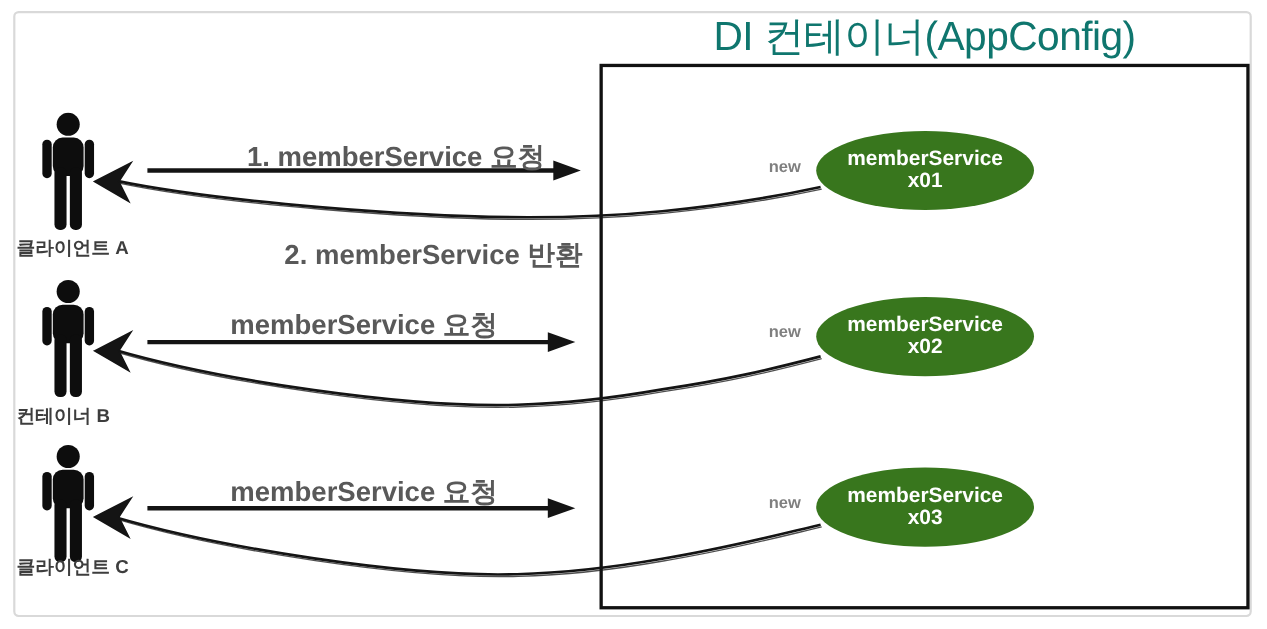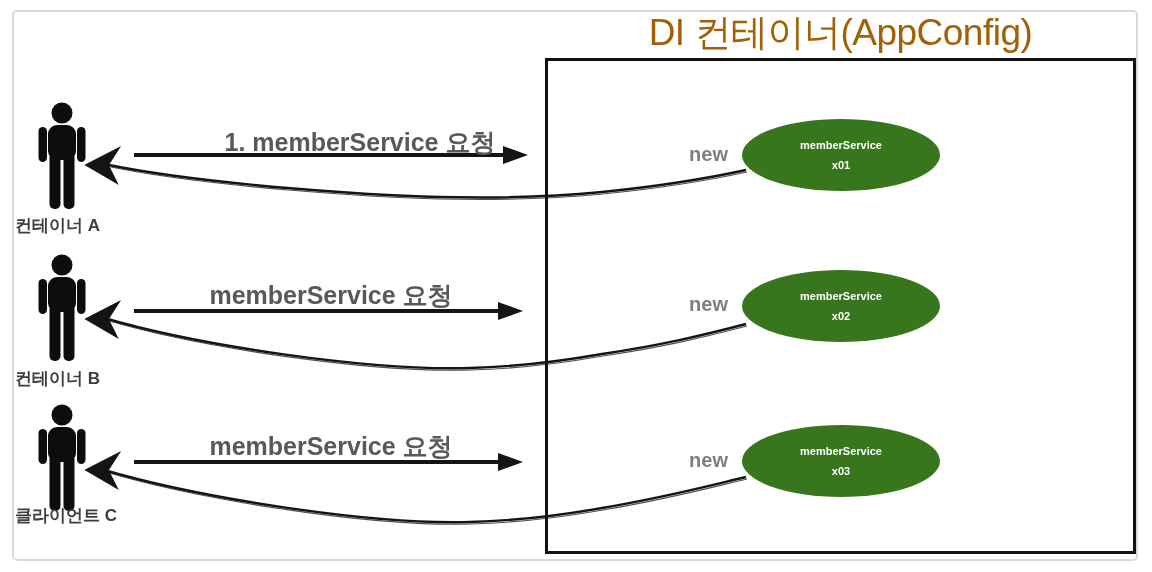--- a/index.html
+++ b/index.html
@@ -6,48 +6,48 @@
   .canvas{
     position:relative;width:1152px;height:572px;background:#ffffff;
     font-family:"Liberation Sans", sans-serif;overflow:hidden;
   }
   .outer-frame{
     position:absolute;left:12px;top:10px;width:1126px;height:551px;
     border:2px solid #d9d9d9;border-radius:5px;box-sizing:border-box;
   }
   .diagram-title{
     position:absolute;left:545px;top:8px;width:591px;
-    text-align:center;font-size:37px;font-weight:400;color:#a16207;
+    text-align:center;font-size:37px;font-weight:400;color:#0f766e;
     letter-spacing:-0.5px;white-space:nowrap;
   }
   .container-box{
     position:absolute;left:545px;top:58px;width:591px;height:496px;
     border:3px solid #111111;box-sizing:border-box;background:transparent;
   }
   .arrows-layer{position:absolute;left:0;top:0;width:1152px;height:572px;z-index:2;}
   .person{position:absolute;fill:#0d0d0d;z-index:3;}
   .client-label{
     position:absolute;font-size:17px;font-weight:bold;color:#3d3d3d;
     white-space:nowrap;z-index:3;
   }
   .arrow-label{
     position:absolute;width:300px;text-align:center;font-size:25px;
     font-weight:bold;color:#595959;white-space:nowrap;z-index:3;
   }
   .new-label{
-    position:absolute;width:88px;text-align:right;font-size:20px;
+    position:absolute;width:88px;text-align:right;font-size:15px;
     font-weight:bold;color:#7f7f7f;z-index:3;
   }
   .bean{
     position:absolute;width:198px;height:72px;border-radius:50%;
     background:#38761d;display:flex;flex-direction:column;align-items:center;
     justify-content:center;z-index:4;
   }
   .bean div{
-    color:#ffffff;font-size:11px;font-weight:bold;line-height:20px;text-align:center;
+    color:#ffffff;font-size:19px;font-weight:bold;line-height:20px;text-align:center;
   }
 </style>
 </head>
 <body>
 
 <div class="canvas">
 
   <div class="outer-frame"></div>
 
   <div class="diagram-title">DI 컨테이너(AppConfig)</div>
@@ -82,22 +82,23 @@
   </svg>
 
   <svg class="person" style="left:36px;top:102px" width="52" height="108" viewBox="0 0 52 108">
     <circle cx="26" cy="11" r="10.5"></circle>
     <rect x="12" y="23" width="28" height="35" rx="9"></rect>
     <rect x="2.5" y="25" width="8.5" height="35" rx="4.2"></rect>
     <rect x="41" y="25" width="8.5" height="35" rx="4.2"></rect>
     <rect x="13.5" y="50" width="11" height="57" rx="5"></rect>
     <rect x="27.5" y="50" width="11" height="57" rx="5"></rect>
   </svg>
-  <div class="client-label" style="left:15px;top:214px">컨테이너 A</div>
+  <div class="client-label" style="left:15px;top:214px">클라이언트 A</div>
   <div class="arrow-label" style="left:210px;top:126px">1. memberService 요청</div>
+  <div class="arrow-label" style="left:244px;top:215px">2. memberService 반환</div>
   <div class="new-label" style="left:640px;top:143px">new</div>
   <div class="bean" style="left:742px;top:119px">
     <div>memberService</div>
     <div>x01</div>
   </div>
 
   <svg class="person" style="left:36px;top:254px" width="52" height="108" viewBox="0 0 52 108">
     <circle cx="26" cy="11" r="10.5"></circle>
     <rect x="12" y="23" width="28" height="35" rx="9"></rect>
     <rect x="2.5" y="25" width="8.5" height="35" rx="4.2"></rect>

